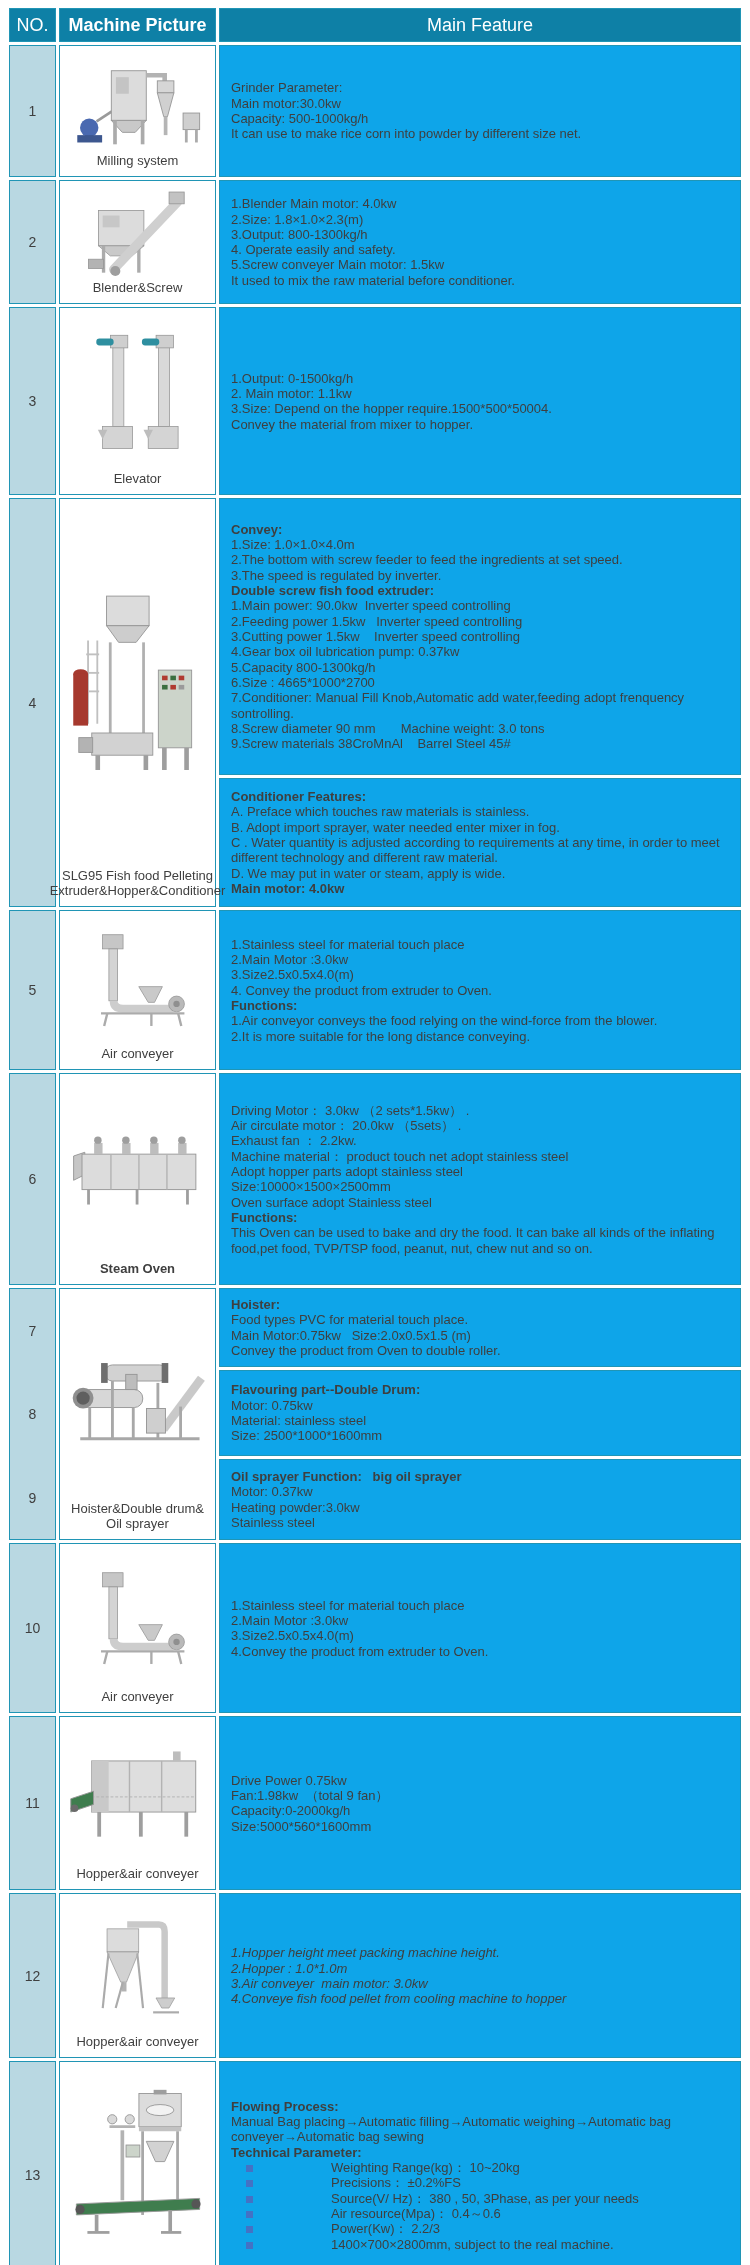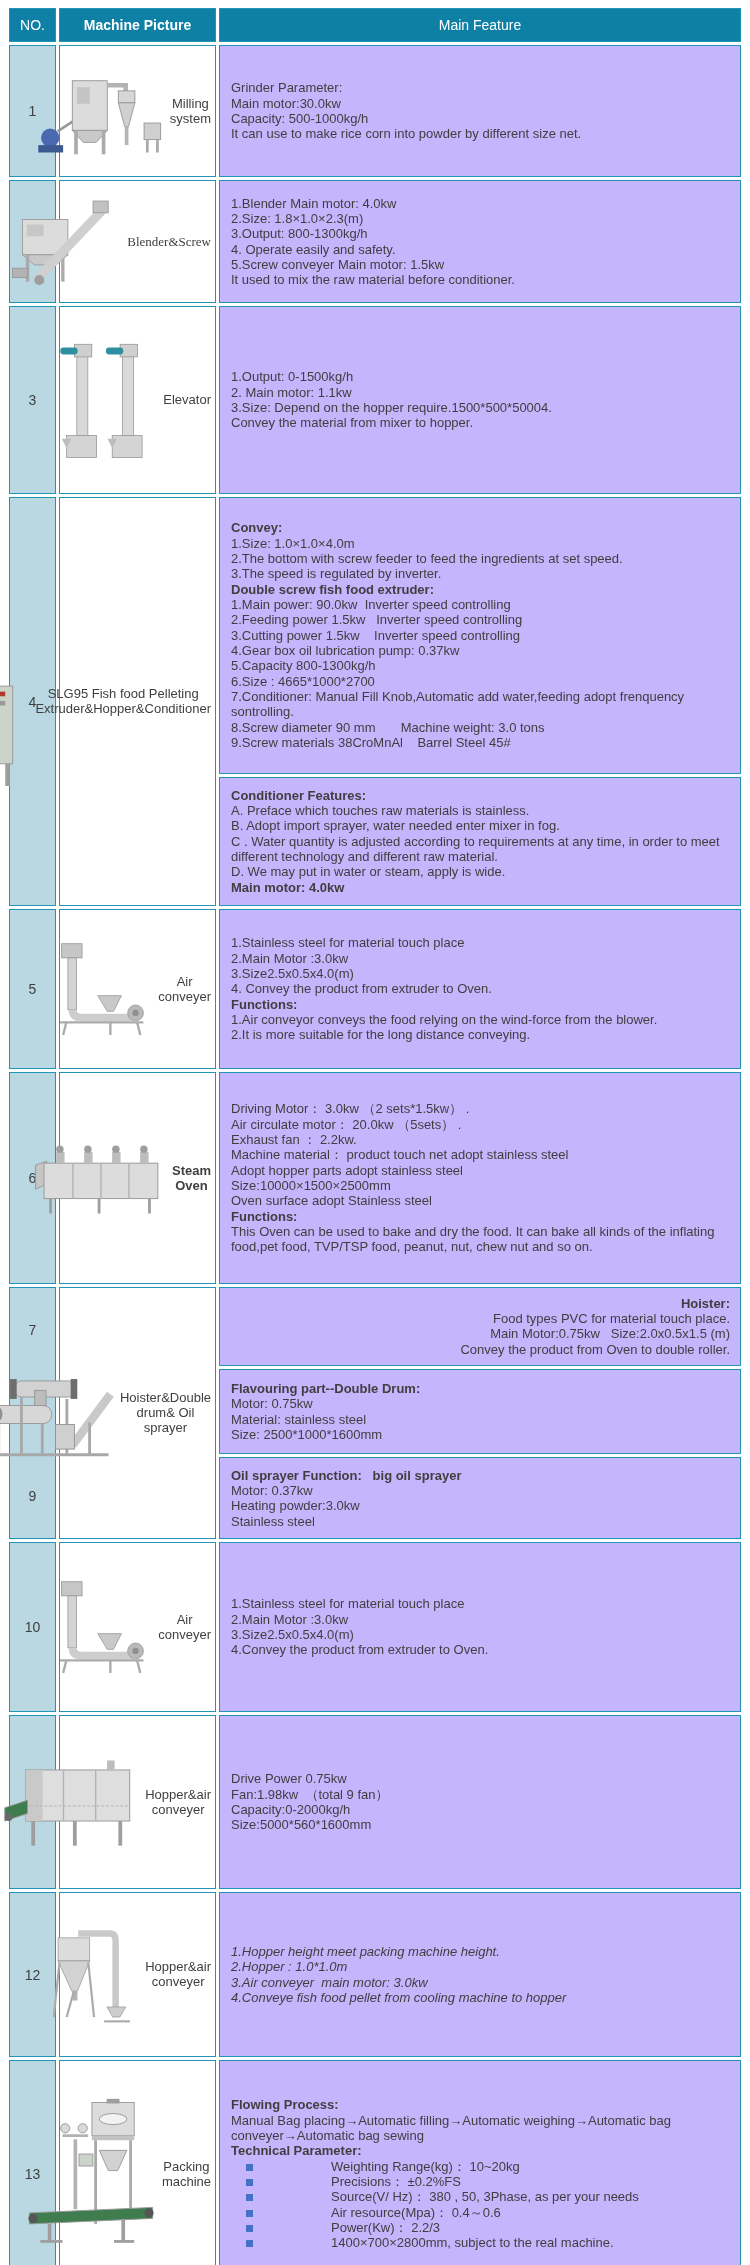--- a/index.html
+++ b/index.html
@@ -1,28 +1,28 @@
 <!DOCTYPE html>
 <html><head>
 <meta charset="utf-8">
 <style>
   html,body{margin:0;padding:0;background:#fff;}
   body{width:750px;font-family:"Liberation Sans","DejaVu Sans",sans-serif;color:#3f3f3f;}
   table.spec{border-collapse:separate;border-spacing:3px;table-layout:fixed;width:738px;margin:5px 0 0 6px;}
   th,td{border:1.5px solid #2095b5;padding:0;vertical-align:middle;}
-  thead th{background:#0e80a6;color:#ffffff;font-weight:normal;font-size:14px;height:32px;text-align:center;}
+  thead th{background:#0e80a6;color:#ffffff;font-weight:normal;font-size:18px;height:32px;text-align:center;}
   th.c-no,td.no-cell{width:45px;}
   th.c-pic{width:155px;font-weight:bold;}
   td.no-cell{background:#b9d8e2;text-align:center;font-size:14px;}
   td.no-cell .nostack{display:flex;flex-direction:column;justify-content:space-around;}
   td.pic-cell{background:#fff;}
-  .pic-wrap{display:flex;flex-direction:row;justify-content:flex-end;align-items:center;box-sizing:border-box;padding:6px 2px 4px 2px;}
+  .pic-wrap{display:flex;flex-direction:column;justify-content:flex-end;align-items:center;box-sizing:border-box;padding:6px 2px 4px 2px;}
   .machine{flex:1 1 auto;display:flex;align-items:center;justify-content:center;width:100%;}
   .caption{font-size:13px;text-align:center;line-height:1.15;padding:2px 2px 3px 2px;}
-  td.feat-cell{background:#c4b5fd;}
+  td.feat-cell{background:#0ea5e9;}
   .feat-inner{display:flex;flex-direction:column;justify-content:center;box-sizing:border-box;padding:7px 10px 7px 11px;}
   .line{font-size:13px;line-height:1.18;white-space:pre-wrap;}
   .line.b{font-weight:bold;}
   .line.bullet{position:relative;padding-left:100px;}
   .bullet-sq{position:absolute;left:15px;top:5px;width:7px;height:7px;background:#4472c4;}
   svg .st{stroke:#979797;stroke-width:1;}
 </style>
 </head>
 <body>
 
@@ -66,21 +66,21 @@
             <div class="line"><span>Grinder Parameter:</span></div>
             <div class="line"><span>Main motor:30.0kw</span></div>
             <div class="line"><span>Capacity: 500-1000kg/h</span></div>
             <div class="line"><span>It can use to make rice corn into powder by different size net.</span></div>
           </div>
         </td>
       </tr>
       <tr>
         <td class="no-cell" rowspan="1"><span>2</span></td>
         <td class="pic-cell" rowspan="1">
-          <div class="pic-wrap" style="min-height: 121px; font-family: Liberation Serif, serif;">
+          <div class="pic-wrap" style="min-height: 121px;">
             <div class="machine">
               <svg viewBox="0 0 150 110" width="126">
                 <rect x="28" y="28" width="54" height="42" fill="#dcdcdc" class="st"></rect>
                 <rect x="33" y="34" width="20" height="14" fill="#c7c7c7"></rect>
                 <polygon points="28,70 82,70 68,82 42,82" fill="#c9c9c9" class="st"></polygon>
                 <rect x="32" y="70" width="4" height="32" fill="#ababab"></rect>
                 <rect x="74" y="70" width="4" height="32" fill="#ababab"></rect>
                 <rect x="16" y="86" width="18" height="11" fill="#b3b3b3" class="st"></rect>
                 <line x1="46" y1="98" x2="122" y2="18" stroke="#cfcfcf" stroke-width="11" stroke-linecap="round"></line>
                 <rect x="112" y="6" width="18" height="14" fill="#c2c2c2" class="st"></rect>
@@ -307,21 +307,21 @@
                 <rect x="62" y="30" width="12" height="16" fill="#bdbdbd" class="st"></rect>
                 <line x1="102" y1="88" x2="142" y2="34" stroke="#c9c9c9" stroke-width="9"></line>
                 <line x1="120" y1="64" x2="120" y2="98" stroke="#a8a8a8" stroke-width="3"></line>
                 <rect x="84" y="66" width="20" height="26" fill="#cfcfcf" class="st"></rect>
               </svg>
             </div>
             <div class="caption">Hoister&amp;Double drum&amp; Oil sprayer</div>
           </div>
         </td>
         <td class="feat-cell">
-          <div class="feat-inner" style="min-height: 72px; text-align: right;">
+          <div class="feat-inner" style="min-height: 72px;">
             <div class="line b"><span>Hoister:</span></div>
             <div class="line"><span>Food types PVC for material touch place.</span></div>
             <div class="line"><span>Main Motor:0.75kw   Size:2.0x0.5x1.5 (m)</span></div>
             <div class="line"><span>Convey the product from Oven to double roller.</span></div>
           </div>
         </td>
       </tr>
       <tr>
         <td class="feat-cell">
           <div class="feat-inner" style="min-height: 82px;">

